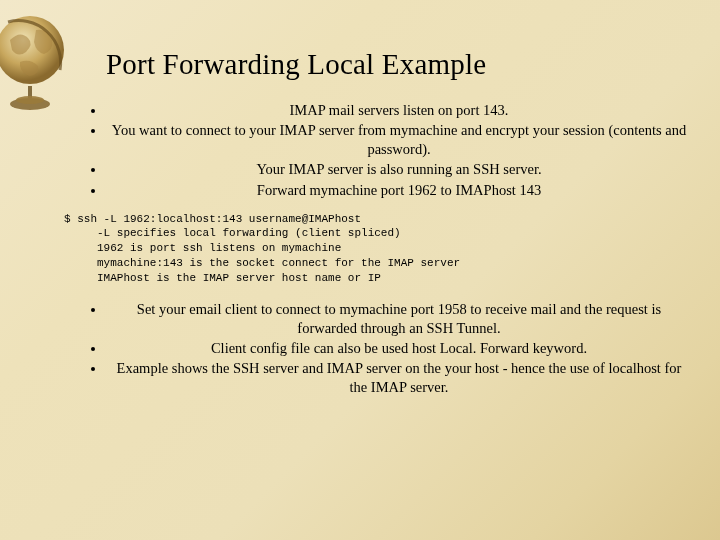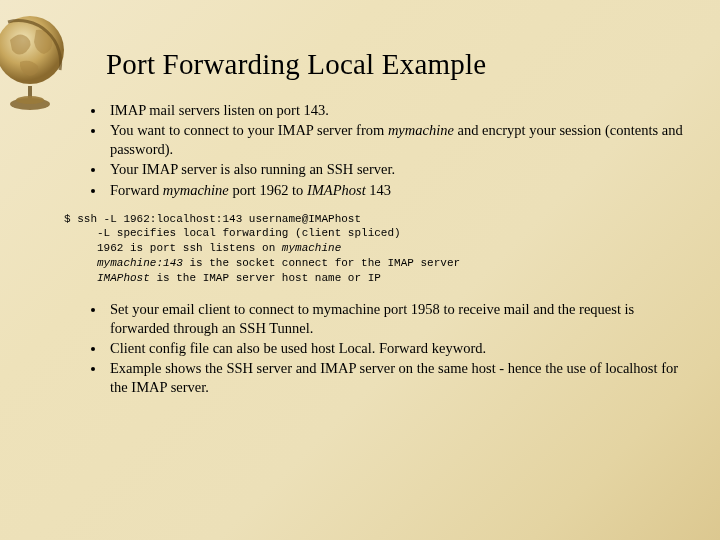--- a/index.html
+++ b/index.html
@@ -38,31 +38,31 @@
   ul.bullets {
     list-style-type: disc;
     margin: 0 0 12px 0;
     padding-left: 46px;
     font-size: 14.5px;
     line-height: 1.32;
   }
   ul.bullets li {
     margin-bottom: 1px;
     padding-left: 4px;
+    text-align: center;
   }
   .codeblock {
     font-family: 'Courier New', Courier, monospace;
     font-size: 11px;
     line-height: 1.35;
     white-space: pre;
     margin: 6px 0 14px 4px;
     padding: 0;
   }
   .ital {
-    font-style: italic;
   }
   .globe {
     position: absolute;
     left: 0;
     top: 0;
     width: 85px;
     height: 120px;
     overflow: hidden;
     pointer-events: none;
   }
@@ -103,16 +103,16 @@
 
   <div class="codeblock">$ ssh -L 1962:localhost:143 username@IMAPhost
      -L specifies local forwarding (client spliced)
      1962 is port ssh listens on <span class="ital">mymachine</span>
      <span class="ital">mymachine:143</span> is the socket connect for the IMAP server
      <span class="ital">IMAPhost</span> is the IMAP server host name or IP</div>
 
   <ul class="bullets">
     <li>Set your email client to connect to mymachine port 1958 to receive mail and the request is forwarded through an SSH Tunnel.</li>
     <li>Client config file can also be used host Local. Forward keyword.</li>
-    <li>Example shows the SSH server and IMAP server on the same host - hence the use of localhost for the IMAP server.</li>
+    <li>Example shows the SSH server and IMAP server on the your host - hence the use of localhost for the IMAP server.</li>
   </ul>
 
 </div>
 
 </body></html>

